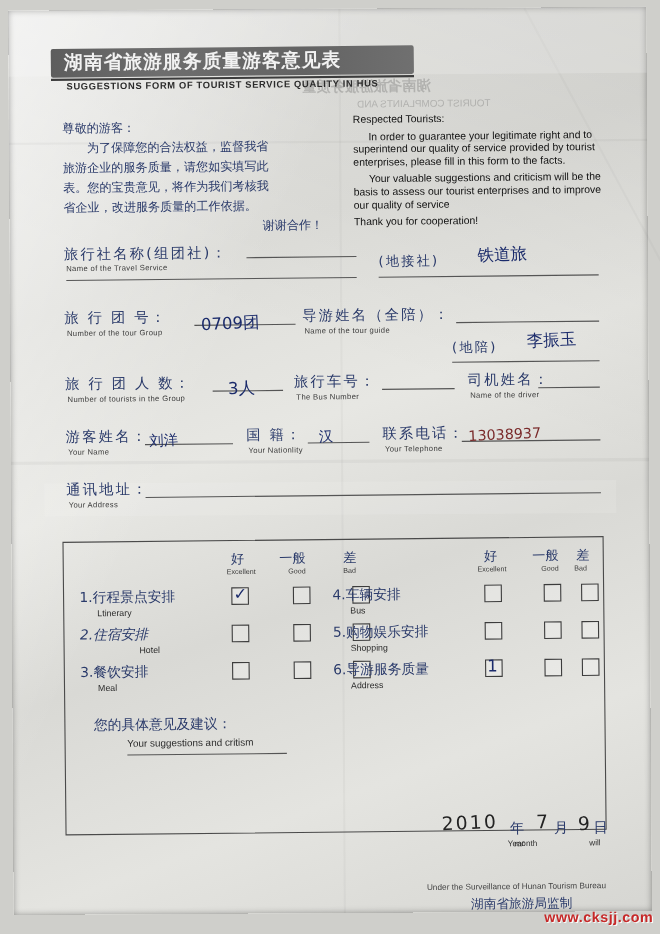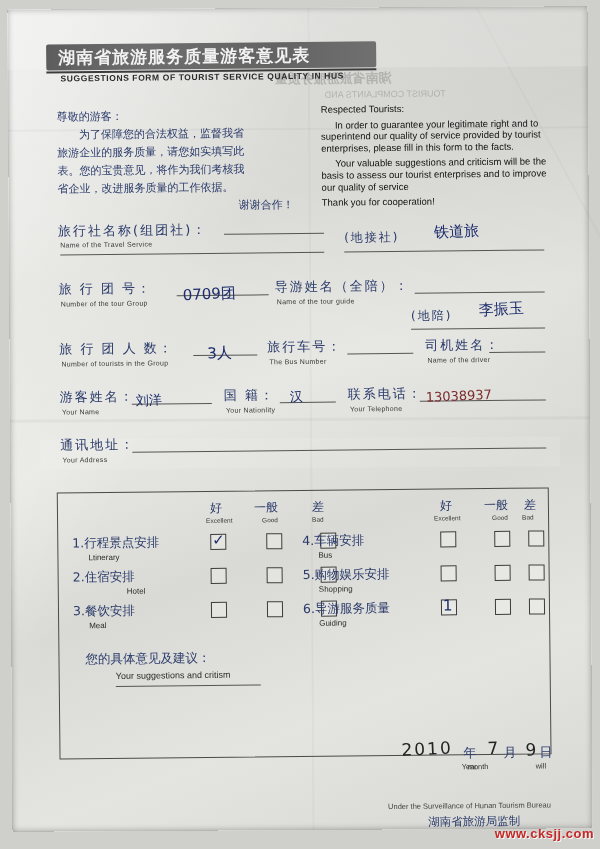--- a/index.html
+++ b/index.html
@@ -233,21 +233,21 @@
 
       <div class="rate-item" style="left:14px;top:42px;">
         <span>1.</span><span>行程景点安排</span>
       </div>
       <div class="rate-item-en" style="left:30px;top:60px;">Ltinerary</div>
       <div class="cb" style="left:152px;top:42px;"></div>
       <div class="tick" style="left:154px;top:41px;">✓</div>
       <div class="cb" style="left:208px;top:42px;"></div>
       <div class="cb" style="left:262px;top:42px;"></div>
 
-      <div class="rate-item" style="left:14px;top:76px;">
+      <div class="rate-item" style="left:14px;top:76px;font-style:italic;">
         <span>2.</span><span>住宿安排</span>
       </div>
       <div class="rate-item-en" style="left:30px;top:94px;margin-left:38px;">Hotel</div>
       <div class="cb" style="left:152px;top:76px;"></div>
       <div class="cb" style="left:208px;top:76px;"></div>
       <div class="cb" style="left:262px;top:76px;"></div>
 
       <div class="rate-item" style="left:14px;top:110px;">
         <span>3.</span><span>餐饮安排</span>
       </div>
@@ -268,21 +268,21 @@
         <span>5.</span><span>购物娱乐安排</span>
       </div>
       <div class="rate-item-en" style="left:260px;top:94px;">Shopping</div>
       <div class="cb" style="left:382px;top:76px;"></div>
       <div class="cb" style="left:436px;top:76px;"></div>
       <div class="cb" style="left:470px;top:76px;"></div>
 
       <div class="rate-item" style="left:244px;top:110px;">
         <span>6.</span><span>导游服务质量</span>
       </div>
-      <div class="rate-item-en" style="left:260px;top:128px;">Guiding</div>
+      <div class="rate-item-en" style="left:260px;top:128px;">Address</div>
       <div class="cb" style="left:382px;top:110px;"></div>
       <div class="tick" style="left:384px;top:109px;">1</div>
       <div class="cb" style="left:436px;top:110px;"></div>
       <div class="cb" style="left:470px;top:110px;"></div>
 
       <div class="sugg-cn" style="left:26px;top:158px;">您的具体意见及建议：</div>
       <div class="sugg-en" style="left:56px;top:178px;">Your suggestions and critism</div>
       <div class="sugg-underline" style="left:56px;top:193px;width:145px;"></div>
       <div style="position:absolute;left:26px;top:200px;width:440px;height:58px;"></div>
     </div>

